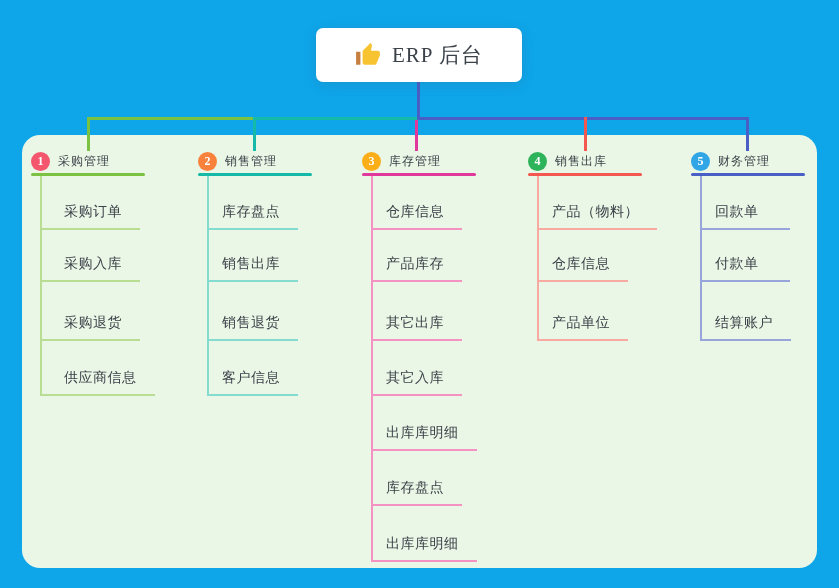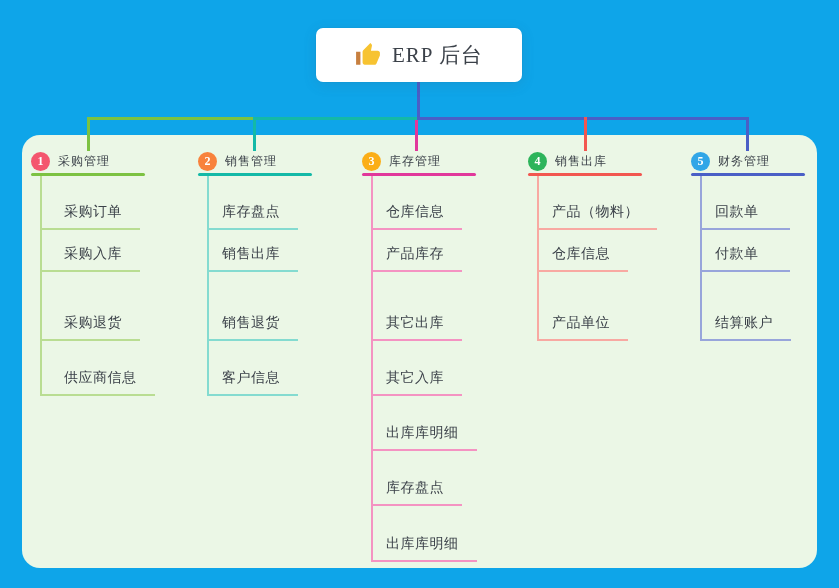--- a/index.html
+++ b/index.html
@@ -43,21 +43,21 @@
   }
   .head-label{font-size:12px;color:var(--text_dark);letter-spacing:1px;white-space:nowrap;}
   .head-line{position:absolute;left:0;top:23px;width:114px;height:3px;border-radius:2px;}
   .vline{position:absolute;left:9px;top:26px;width:2px;}
   .vlen4{height:220px;}.vlen7{height:386px;}.vlen3{height:165px;}
   .child{
     position:absolute;left:9px;display:inline-block;box-sizing:border-box;
     min-width:90px;padding:0 18px 6px 15px;border-bottom:2px solid;
     font-size:14px;line-height:20px;color:var(--text_dark);white-space:nowrap;letter-spacing:0.5px;
   }
-  .r0{top:52px;}.r1{top:94px;}.r2{top:163px;}.r3{top:218px;}.r4{top:273px;}.r5{top:328px;}.r6{top:384px;}
+  .r0{top:52px;}.r1{top:104px;}.r2{top:163px;}.r3{top:218px;}.r4{top:273px;}.r5{top:328px;}.r6{top:384px;}
   .c1 .badge{background:var(--b1_badge);} .c1 .head-line{background:var(--b1);} .c1 .vline{background:var(--b1_light);} .c1 .child{border-color:var(--b1_light);padding-left:24px;}
   .c2 .badge{background:var(--b2_badge);} .c2 .head-line{background:var(--b2);} .c2 .vline{background:var(--b2_light);} .c2 .child{border-color:var(--b2_light);}
   .c3 .badge{background:var(--b3_badge);} .c3 .head-line{background:var(--b3);} .c3 .vline{background:var(--b3_light);} .c3 .child{border-color:var(--b3_light);}
   .c4 .badge{background:var(--b4_badge);} .c4 .head-line{background:var(--b4);} .c4 .vline{background:var(--b4_light);} .c4 .child{border-color:var(--b4_light);}
   .c5 .badge{background:var(--b5_badge);} .c5 .head-line{background:var(--b5);} .c5 .vline{background:var(--b5_light);} .c5 .child{border-color:var(--b5_light);}
 </style>
 </head>
 <body>
 
 <div id="canvas">

